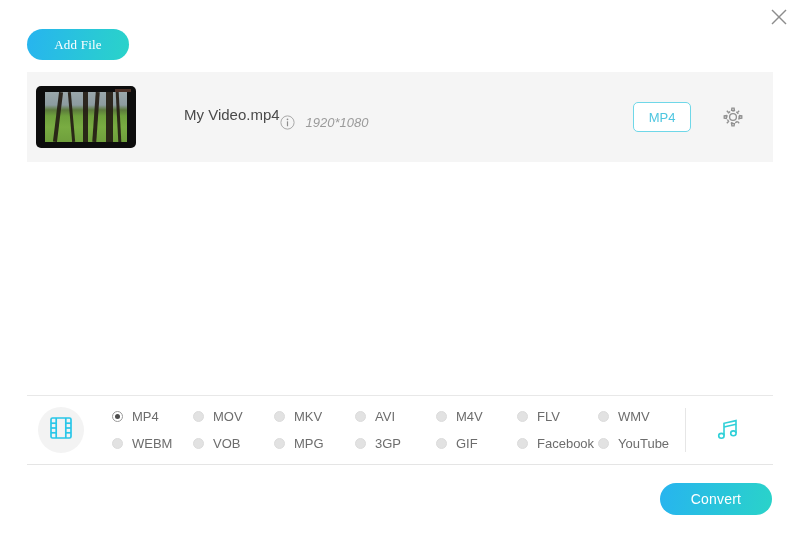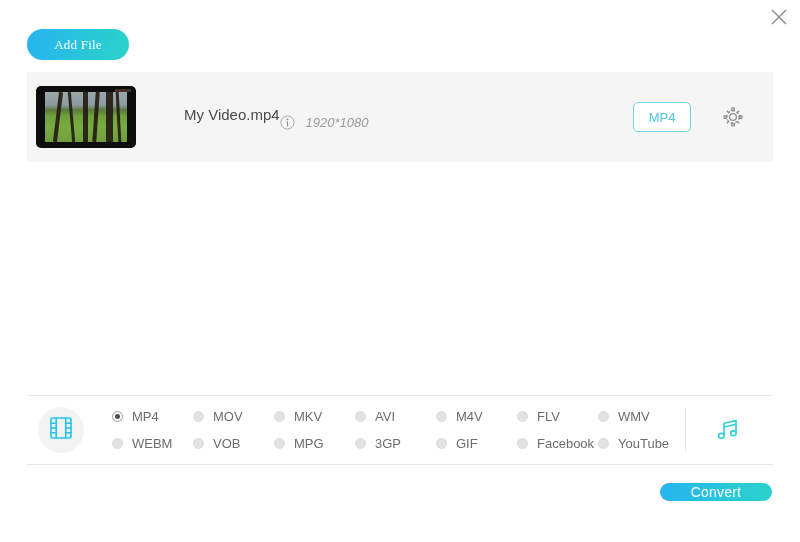--- a/index.html
+++ b/index.html
@@ -234,21 +234,21 @@
     align-items: center;
   }
   .audio-btn svg { display: block; }
 
   
   .convert-btn {
     position: absolute;
     right: 28px;
     top: 483px;
     width: 112px;
-    height: 18px;
+    height: 32px;
     font-family: "Liberation Sans", sans-serif;
     font-weight: normal;
     font-size: 14px;
   }
 </style>
 </head>
 <body>
 
 <div class="close-btn">
   <span>

